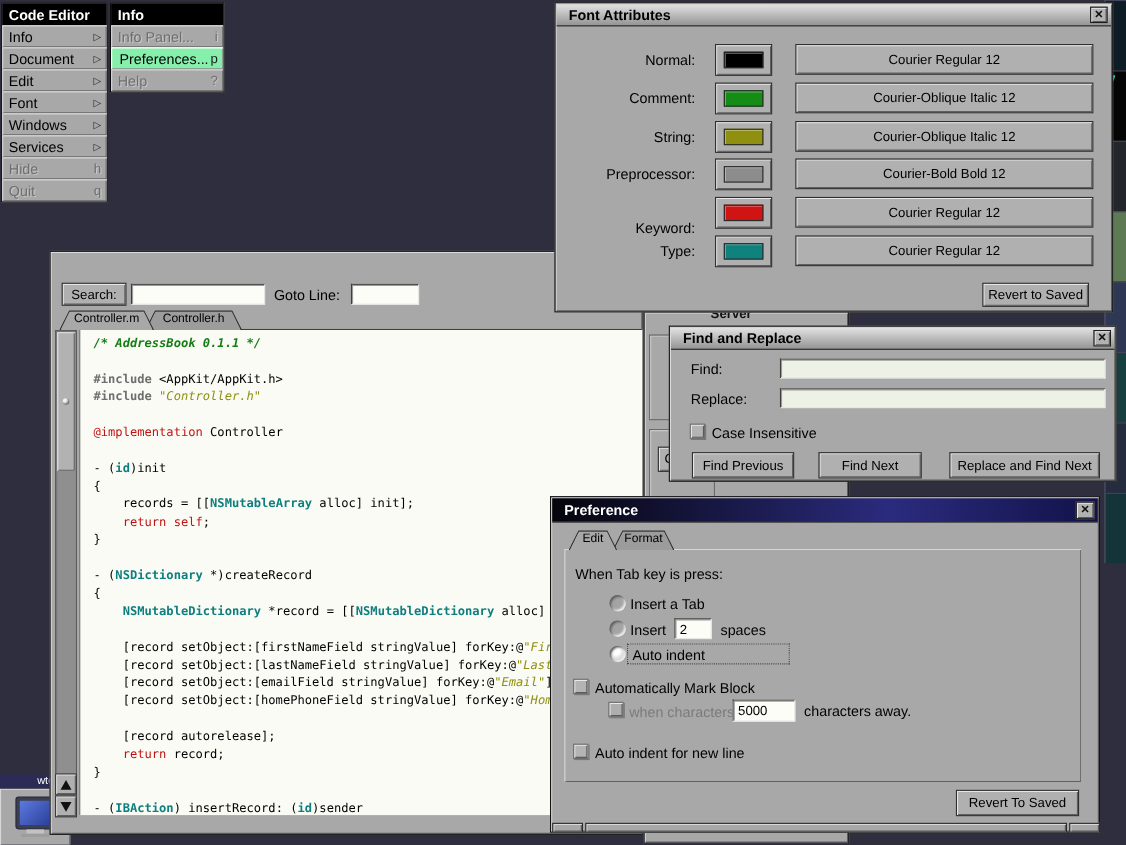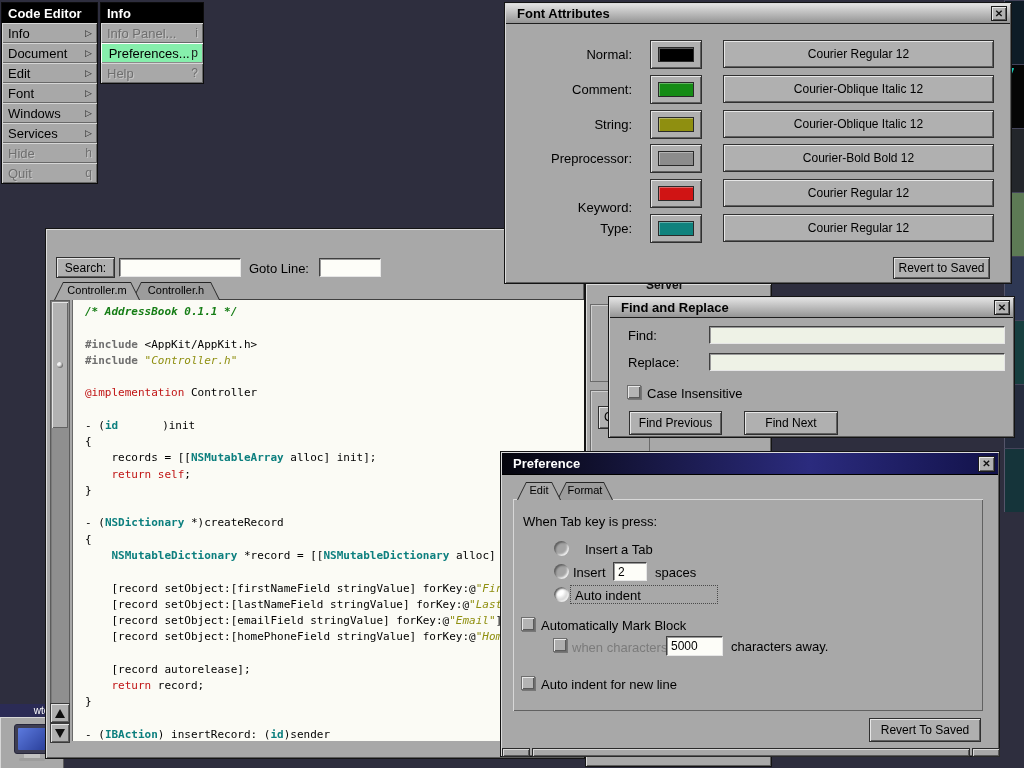--- a/index.html
+++ b/index.html
@@ -152,21 +152,21 @@
   #fr-replnext{left:254px;top:114px;width:137px;height:24px;}
 
   
   #pref-win{left:500px;top:451px;width:500px;height:306px;z-index:20;}
   #pref-win .xbtn{top:3px;width:17px;height:16px;}
   #ptab1{left:16px;top:30px;width:44px;z-index:2;}
   #ptab2{left:56px;top:30px;width:56px;z-index:1;}
   #pref-panel{position:absolute;left:12px;top:47px;width:470px;height:212px;
       box-shadow:inset 1px 1px 0 #d8d8d8, inset -1px -1px 0 #616161;}
   #pref-when{left:22px;top:62px;}
-  #pr1{left:53px;top:89px;} #pr1-label{left:84px;top:90px;}
+  #pr1{left:53px;top:89px;} #pr1-label{left:72px;top:90px;}
   #pr2{left:53px;top:112px;} #pr2-label{left:72px;top:113px;}
   #pref-spaces-field{left:112px;top:110px;width:34px;height:19px;}
   #pref-spaces-suffix{left:154px;top:113px;}
   #pr3{left:53px;top:135px;}
   #pr3-box{position:absolute;left:69px;top:133px;width:148px;height:19px;
       border:1px dotted #4a4a4a;}
   #pr3-label{left:4px;top:2px;position:absolute;font-size:13px;white-space:nowrap;}
   #pc1{left:20px;top:165px;} #pc1-label{left:40px;top:166px;}
   #pc2{left:52px;top:186px;background:#aeaeae;} #pc2-label{left:71px;top:188px;color:#7b7b7b;}
   #pref-delim-field{left:165px;top:184px;width:57px;height:20px;}
@@ -248,21 +248,21 @@
     </div>
     <div id="codearea">
       <div id="code-text">
           <div class="cl"><span class="tok-cm" style="color: rgb(21, 125, 21); font-weight: bold;">/* AddressBook 0.1.1 */</span></div>
           <div class="cl">&nbsp;</div>
           <div class="cl"><span class="tok-pp" style="color: rgb(111, 111, 111);">#include</span><span class="tok-pl" style="color: rgb(0, 0, 0);"> &lt;AppKit/AppKit.h&gt;</span></div>
           <div class="cl"><span class="tok-pp" style="color: rgb(111, 111, 111);">#include</span><span class="tok-st" style="color: rgb(143, 143, 16);"> "Controller.h"</span></div>
           <div class="cl">&nbsp;</div>
           <div class="cl"><span class="tok-kw" style="color: rgb(192, 20, 20);">@implementation</span><span class="tok-pl" style="color: rgb(0, 0, 0);"> Controller</span></div>
           <div class="cl">&nbsp;</div>
-          <div class="cl"><span class="tok-pl" style="color: rgb(0, 0, 0);">- (</span><span class="tok-ty" style="color: rgb(12, 127, 126);">id</span><span class="tok-pl" style="color: rgb(0, 0, 0); padding-left: 44px;">)init</span></div>
+          <div class="cl"><span class="tok-pl" style="color: rgb(0, 0, 0);">- (</span><span class="tok-ty" style="color: rgb(12, 127, 126);">id</span><span class="tok-pl" style="color: rgb(0, 0, 0);">)init</span></div>
           <div class="cl"><span class="tok-pl" style="color: rgb(0, 0, 0);">{</span></div>
           <div class="cl"><span class="tok-pl" style="color: rgb(0, 0, 0);">    records = [[</span><span class="tok-ty" style="color: rgb(12, 127, 126);">NSMutableArray</span><span class="tok-pl" style="color: rgb(0, 0, 0);"> alloc] init];</span></div>
           <div class="cl"><span class="tok-pl" style="color: rgb(0, 0, 0);">    </span><span class="tok-kw" style="color: rgb(192, 20, 20);">return self</span><span class="tok-pl" style="color: rgb(0, 0, 0);">;</span></div>
           <div class="cl"><span class="tok-pl" style="color: rgb(0, 0, 0);">}</span></div>
           <div class="cl">&nbsp;</div>
           <div class="cl"><span class="tok-pl" style="color: rgb(0, 0, 0);">- (</span><span class="tok-ty" style="color: rgb(12, 127, 126);">NSDictionary</span><span class="tok-pl" style="color: rgb(0, 0, 0);"> *)createRecord</span></div>
           <div class="cl"><span class="tok-pl" style="color: rgb(0, 0, 0);">{</span></div>
           <div class="cl"><span class="tok-pl" style="color: rgb(0, 0, 0);">    </span><span class="tok-ty" style="color: rgb(12, 127, 126);">NSMutableDictionary</span><span class="tok-pl" style="color: rgb(0, 0, 0);"> *record = [[</span><span class="tok-ty" style="color: rgb(12, 127, 126);">NSMutableDictionary</span><span class="tok-pl" style="color: rgb(0, 0, 0);"> alloc] init];</span></div>
           <div class="cl">&nbsp;</div>
           <div class="cl"><span class="tok-pl" style="color: rgb(0, 0, 0);">    [record setObject:[firstNameField stringValue] forKey:@</span><span class="tok-st" style="color: rgb(143, 143, 16);">"FirstName"</span><span class="tok-pl" style="color: rgb(0, 0, 0);">];</span></div>
@@ -382,20 +382,21 @@
     <span class="xbtn">✕</span>
   </div>
   <span id="fr-find-label" class="lbl">Find:</span>
   <input id="fr-find-field" class="field" value="" style="">
   <span id="fr-replace-label" class="lbl">Replace:</span>
   <input id="fr-replace-field" class="field" value="" style="">
   <span id="fr-case-cb" class="cb"></span>
   <span id="fr-case-label" class="lbl">Case Insensitive</span>
   <button id="fr-prev" class="btn">Find Previous</button>
   <button id="fr-next" class="btn">Find Next</button>
+  <button id="fr-replnext" class="btn">Replace and Find Next</button>
 </div>
 
 <div id="pref-win" class="win">
   <div class="tbar tbar-navy">
     <span>Preference</span>
     <span class="xbtn">✕</span>
   </div>
 
   <div id="ptab1" class="tab">
     <span class="tshape"></span>

